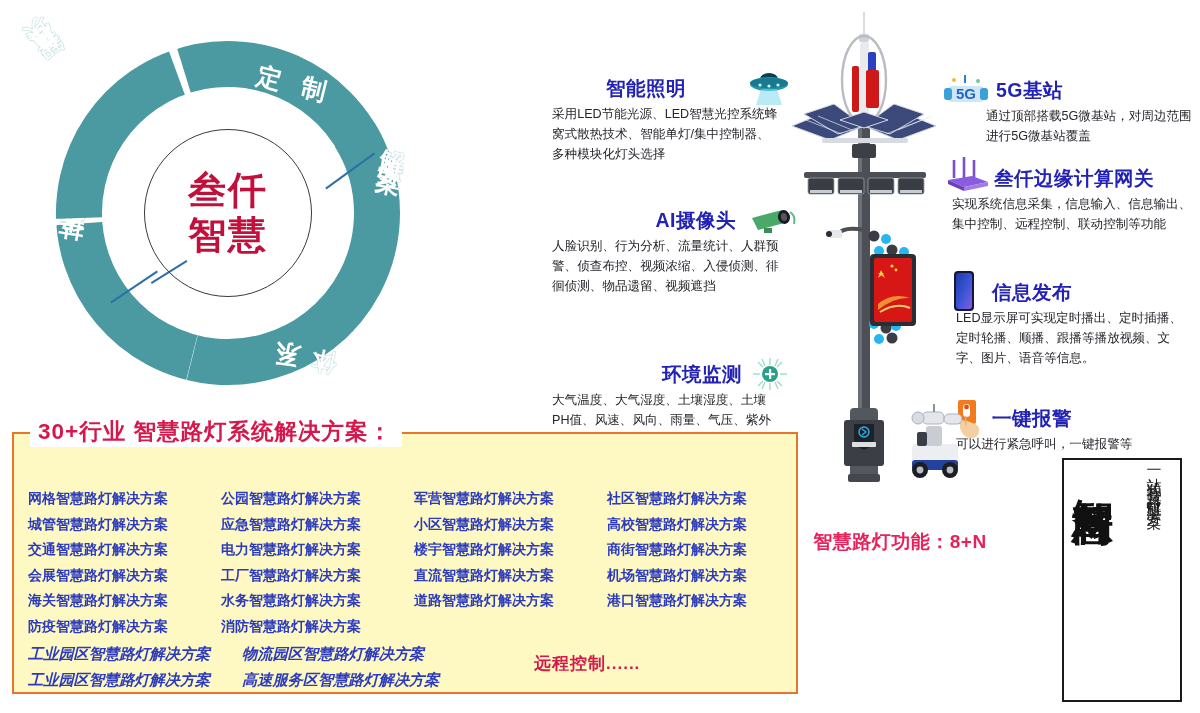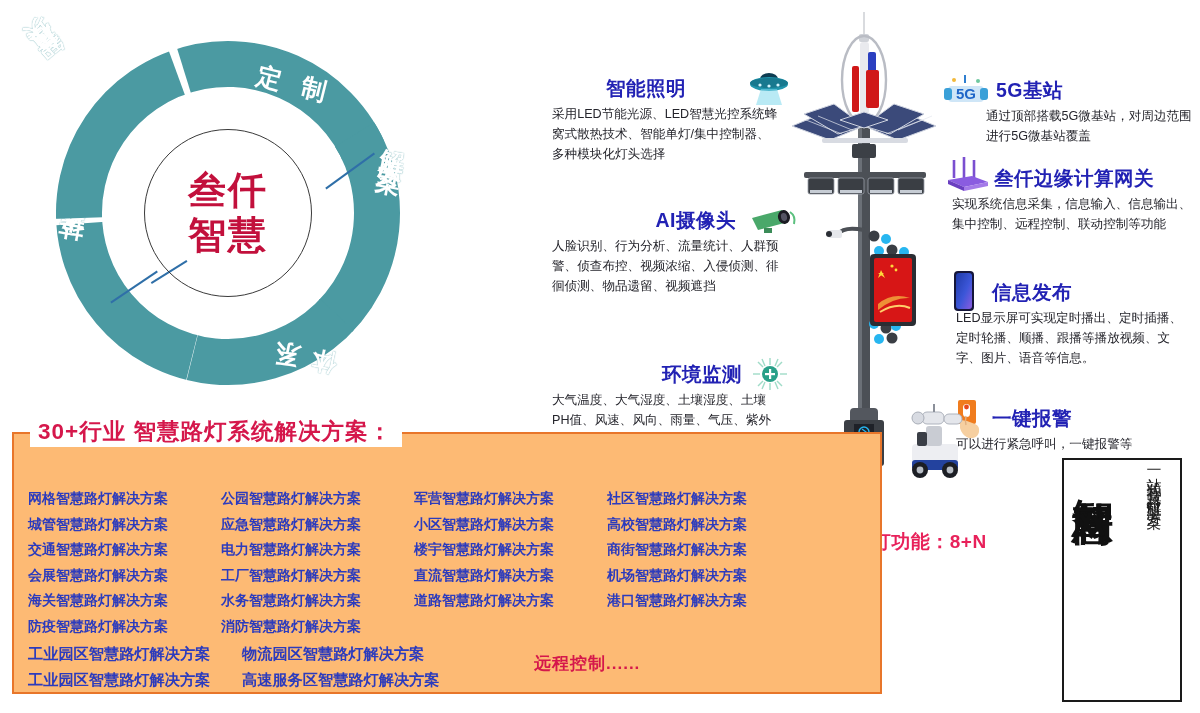--- a/index.html
+++ b/index.html
@@ -49,42 +49,42 @@
     font-weight: bold; font-size: 19.5px; color: #2222b4;
     letter-spacing: 0.5px; line-height: 1.1; margin-bottom: 6px;
     position: relative; white-space: nowrap;
   }
   .f-head.ralign { text-align: right; }
   .f-body { font-size: 12.6px; color: #24242b; line-height: 1.58; }
   .f-icon { position: absolute; }
 
   
   #solutions-box {
-    position: absolute; left: 12px; top: 432px; width: 870px; height: 262px;
+    position: absolute; left: 12px; top: 432px; width: 786px; height: 262px;
     border: 2.3px solid #e8762a;
-    background: #fdba74;
+    background: #fef9c3;
   }
   #solutions-title {
     position: absolute; left: 16px; top: -18px;
     background: #ffffff; padding: 0 10px 0 8px;
     font-size: 22.5px; font-weight: bold; color: #d5174b;
     letter-spacing: 1px; white-space: nowrap;
   }
   #solutions-grid {
     position: absolute; left: 14px; top: 52px;
     display: grid; grid-template-columns: repeat(4, 193px);
     row-gap: 0px;
   }
   .sol-item {
     font-size: 14px; color: #2c3bbd; font-weight: bold;
     line-height: 25.5px; white-space: nowrap;
   }
   #solutions-extra {
     position: absolute; left: 14px; top: 207px;
-    display: grid; grid-template-columns: 214px 260px;
+    display: grid; grid-template-columns: 214px 260px; font-style: italic;
   }
   .sol-extra-item {
     font-size: 15.2px; color: #2c3bbd; font-weight: bold;
     line-height: 25.5px; white-space: nowrap;
   }
   #solutions-tbc {
     position: absolute; left: 520px; top: 218px;
     font-size: 17px; font-weight: bold; color: #d5174b; letter-spacing: 1px;
   }
 

